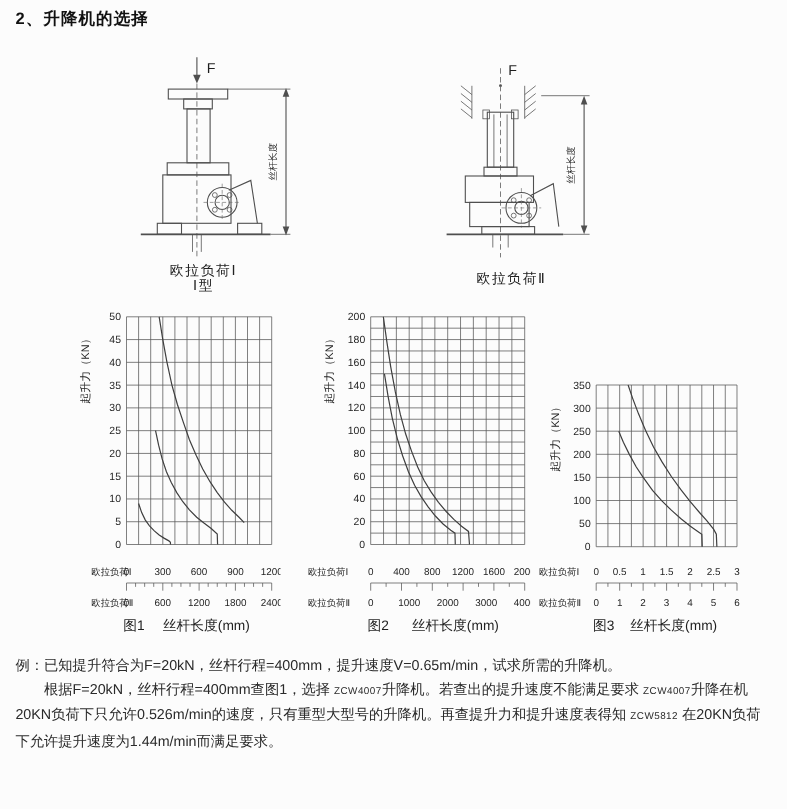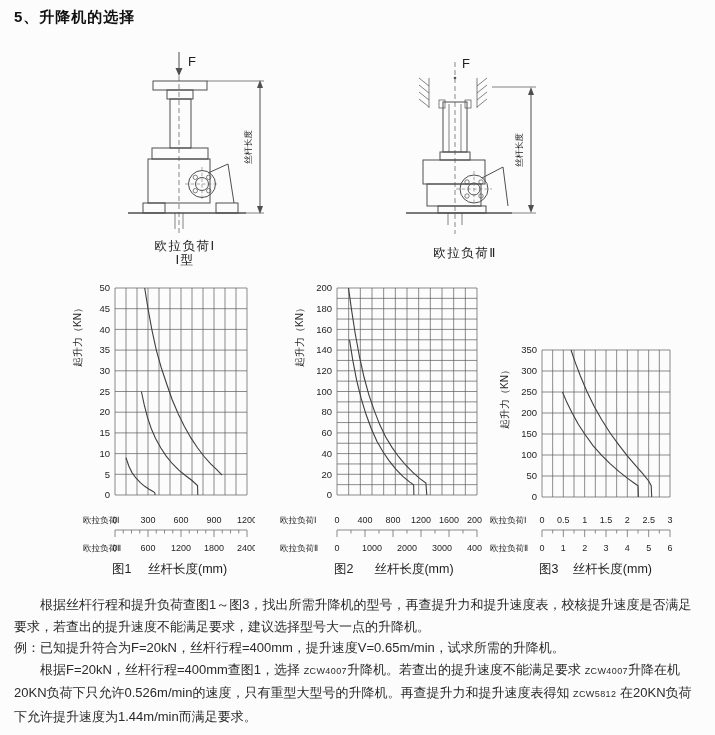--- a/index.html
+++ b/index.html
@@ -19,21 +19,21 @@
   #body-text{position:absolute;left:14px;top:594px;width:690px;font-size:13px;line-height:21.5px;color:#2a2a2a;}
   #body-text p{margin:0;}
   .indent{text-indent:2em;}
   .model{font-size:9px;letter-spacing:0.4px;}
 </style>
 </head>
 <body>
 
 <div id="page">
 
-  <div id="page-title">5、升降机的选择</div>
+  <div id="page-title">2、升降机的选择</div>
 
   <svg class="fig-svg" style="left:100px;top:40px" width="170" height="205" viewBox="0 0 170 205">
     <line class="ln" x1="79" y1="12" x2="79" y2="30"></line>
     <polygon class="arrow" points="75.5,28 82.5,28 79,36"></polygon>
     <text x="88" y="26" font-size="13">F</text>
     <line class="dash" x1="79" y1="36" x2="79" y2="196"></line>
     <rect class="ln" x="53" y="41" width="54" height="9"></rect>
     <rect class="ln" x="67" y="50" width="26" height="9"></rect>
     <rect class="ln" x="70" y="59" width="21" height="49"></rect>
     <rect class="ln" x="52" y="108" width="56" height="11"></rect>
@@ -329,18 +329,17 @@
       <text x="101.66666666666666" y="268" font-size="9" text-anchor="middle" fill="#1e1e1e">2</text>
       <text x="123" y="268" font-size="9" text-anchor="middle" fill="#1e1e1e">3</text>
       <text x="144.33333333333331" y="268" font-size="9" text-anchor="middle" fill="#1e1e1e">4</text>
       <text x="165.66666666666669" y="268" font-size="9" text-anchor="middle" fill="#1e1e1e">5</text>
       <text x="187" y="268" font-size="9" text-anchor="middle" fill="#1e1e1e">6</text>
       <text x="56" y="290" font-size="12.5" text-anchor="start" fill="#1e1e1e">图3</text>
       <text x="129.4" y="290" font-size="12.5" text-anchor="middle" fill="#1e1e1e">丝杆长度(mm)</text>
     </svg>
 
   <div id="body-text">
-    <p class="indent">根据丝杆行程和提升负荷查图1～图3，找出所需升降机的型号，再查提升力和提升速度表，校核提升速度是否满足要求，若查出的提升速度不能满足要求，建议选择型号大一点的升降机。</p>
     <p>例：已知提升符合为F=20kN，丝杆行程=400mm，提升速度V=0.65m/min，试求所需的升降机。</p>
     <p class="indent"><span>根据F=20kN，丝杆行程=400mm查图1，选择 </span><span class="model">ZCW4007</span><span>升降机。若查出的提升速度不能满足要求 </span><span class="model">ZCW4007</span><span>升降在机20KN负荷下只允许0.526m/min的速度，只有重型大型号的升降机。再查提升力和提升速度表得知 </span><span class="model">ZCW5812</span><span> 在20KN负荷下允许提升速度为1.44m/min而满足要求。</span></p>
   </div>
 
 </div>
 
 </body></html>

